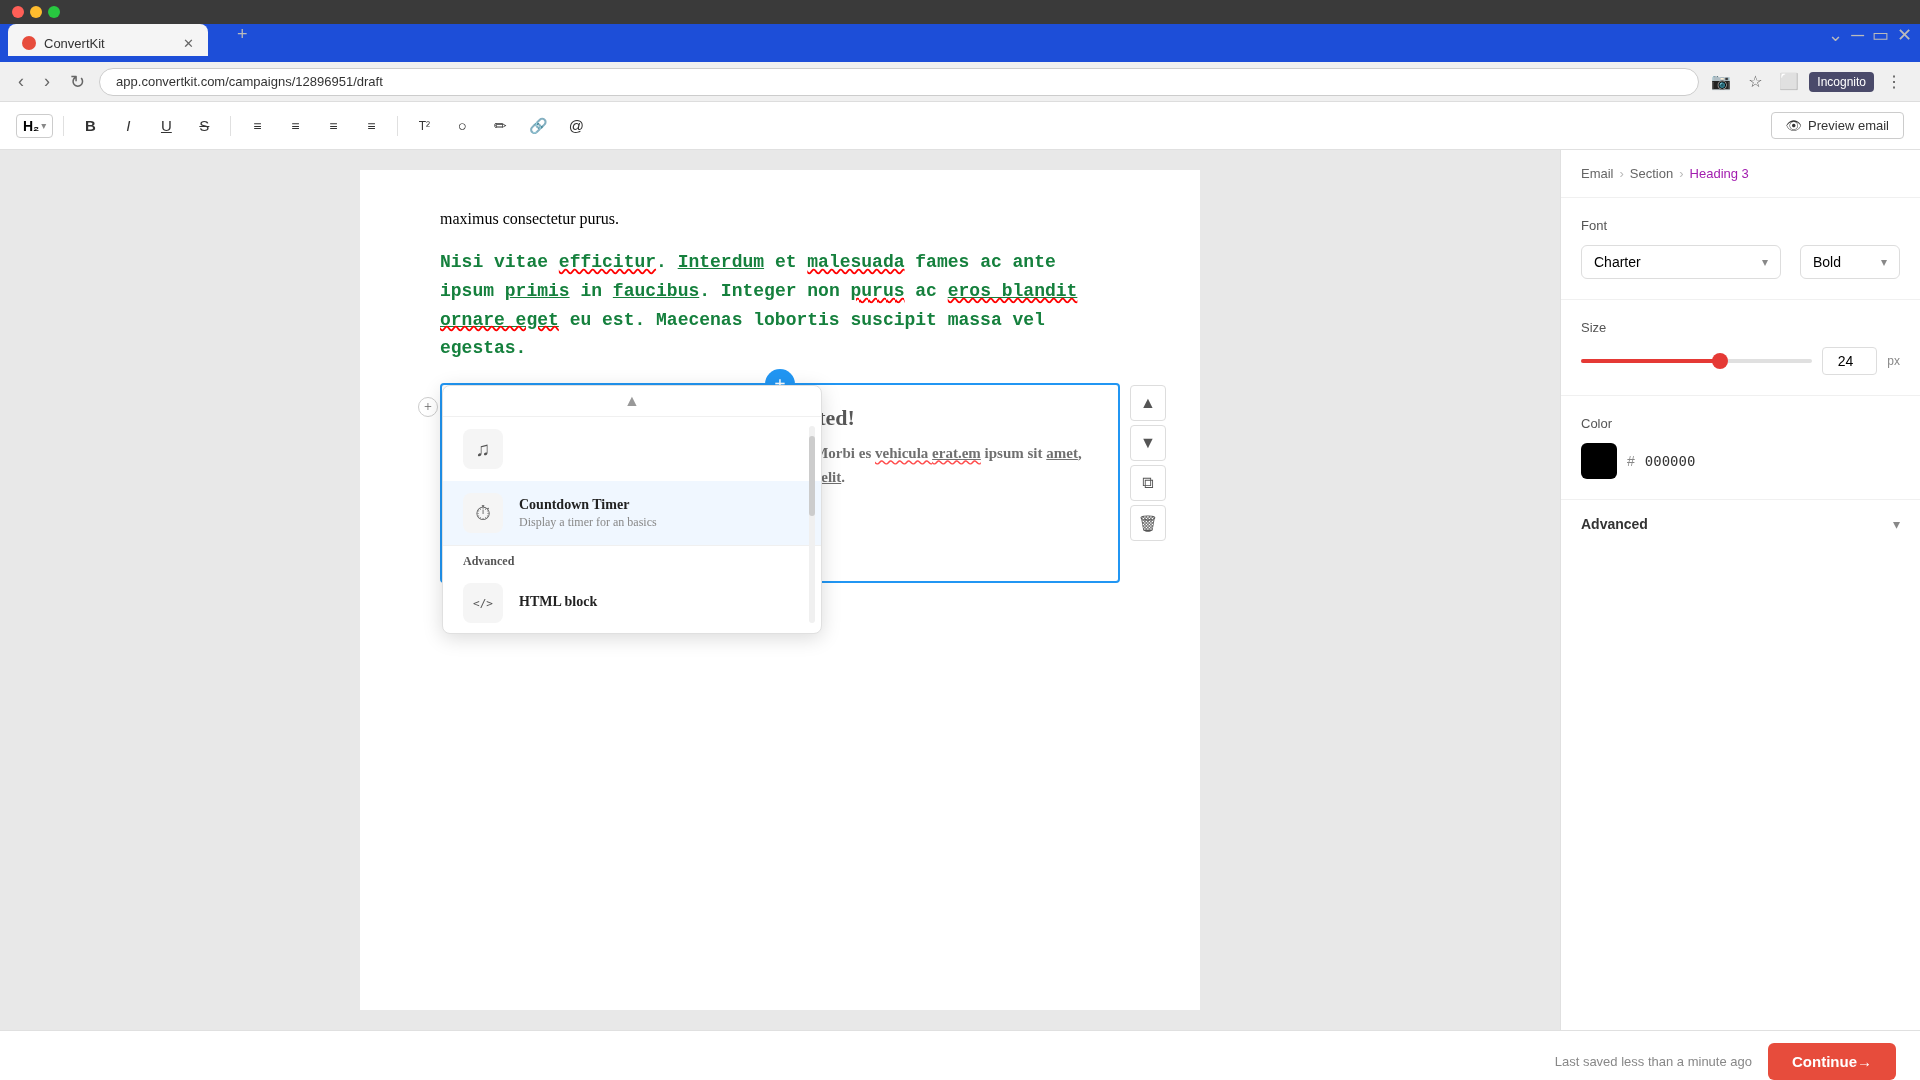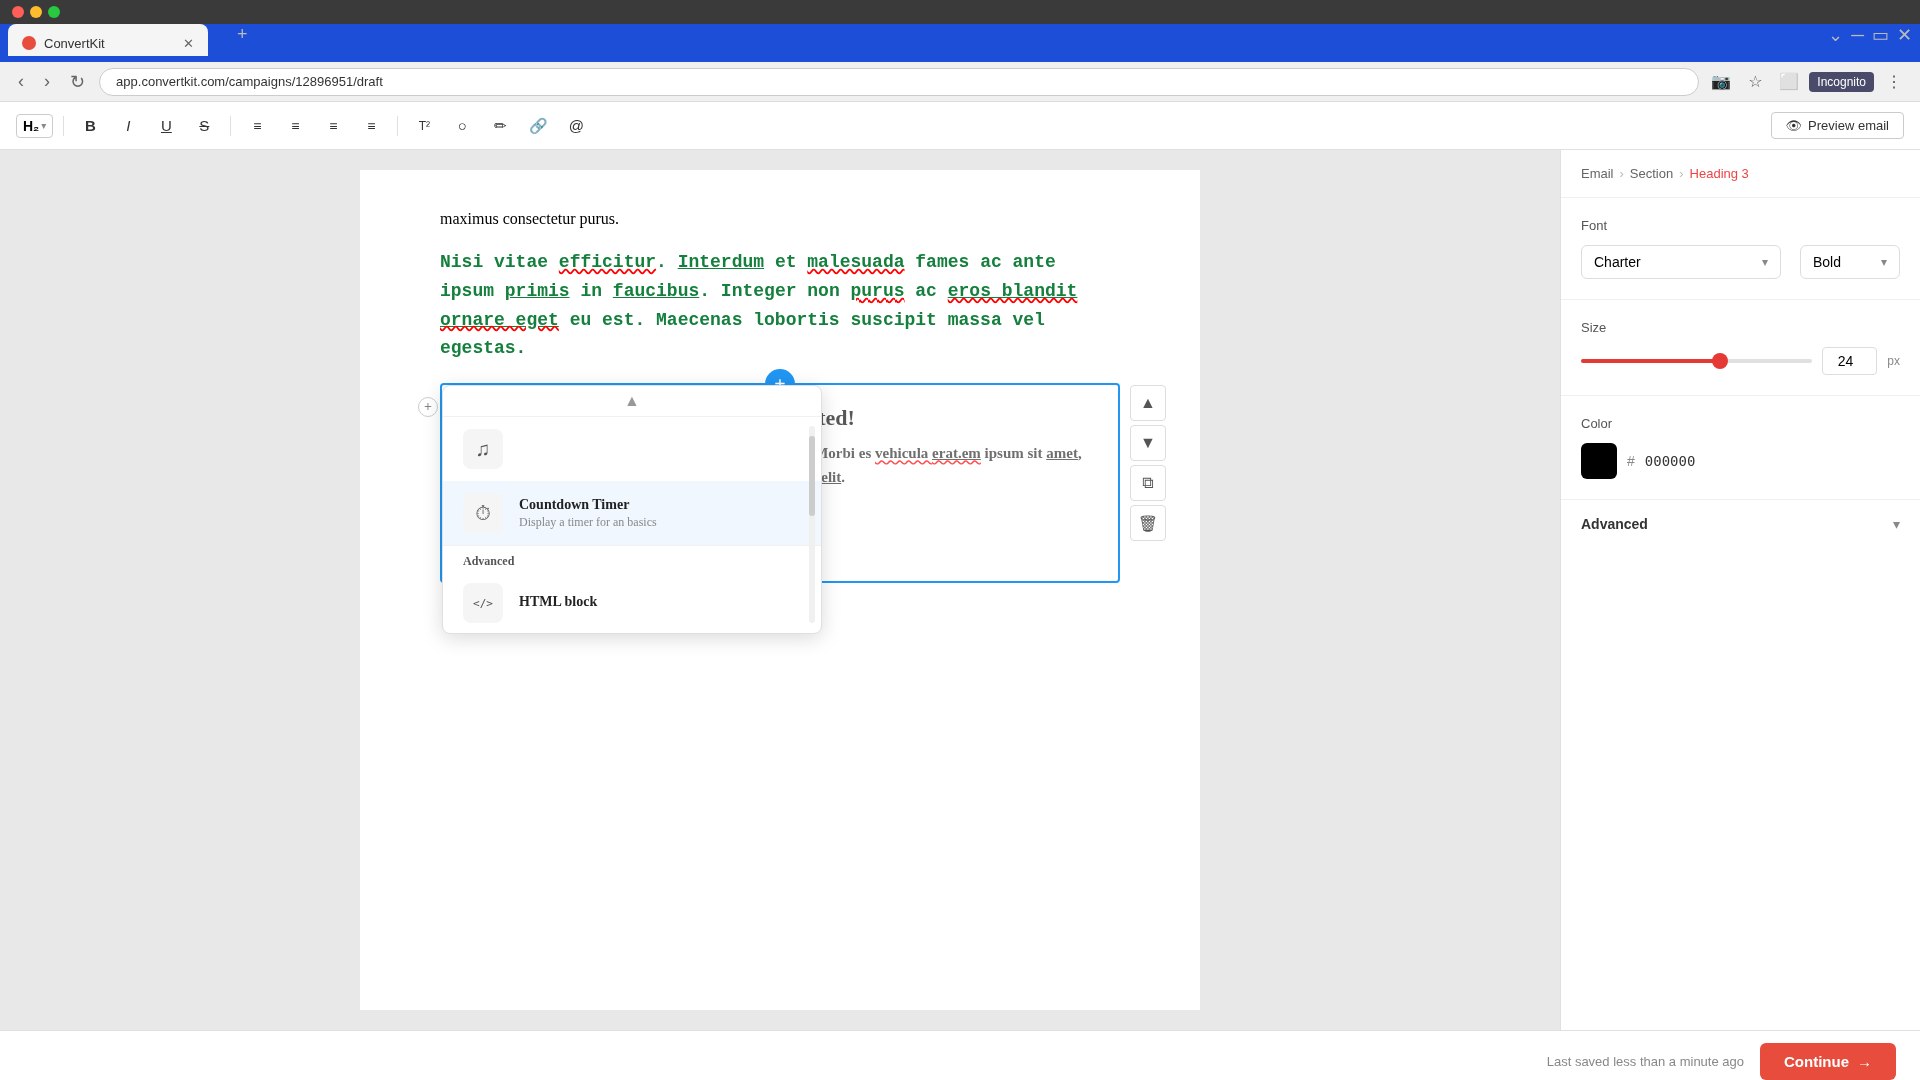--- a/index.html
+++ b/index.html
@@ -51,21 +51,21 @@
     
     .block-inner-content { padding: 20px; }
     .block-inner-heading { font-size: 24px; font-weight: 900; color: #111; font-family: serif; margin-bottom: 10px; }
     .block-inner-text { font-size: 16px; font-weight: 600; color: #333; font-family: serif; line-height: 1.6; }
 
     
     .right-panel { width: 360px; background: white; border-left: 1px solid #e0e0e0; display: flex; flex-direction: column; }
     .breadcrumb { display: flex; align-items: center; gap: 6px; padding: 16px 20px; border-bottom: 1px solid #f0f0f0; font-size: 13px; color: #888; }
     .breadcrumb-link { color: #666; cursor: pointer; }
     .breadcrumb-sep { color: #bbb; }
-    .breadcrumb-current { color: #ef4444; font-weight: 500; }
+    .breadcrumb-current { color: #a21caf; font-weight: 500; }
     .panel-section { padding: 20px; border-bottom: 1px solid #f0f0f0; }
     .panel-label { font-size: 13px; color: #555; margin-bottom: 12px; font-weight: 500; }
     .font-row { display: flex; gap: 19px; }
     .font-select { flex: 1; border: 1px solid #ddd; border-radius: 6px; padding: 8px 12px; font-size: 14px; display: flex; align-items: center; justify-content: space-between; cursor: pointer; background: white; }
     .font-weight { width: 100px; border: 1px solid #ddd; border-radius: 6px; padding: 8px 12px; font-size: 14px; display: flex; align-items: center; justify-content: space-between; cursor: pointer; background: white; }
     .size-row { display: flex; align-items: center; gap: 10px; }
     .slider-container { flex: 1; position: relative; height: 20px; display: flex; align-items: center; }
     .slider-track { width: 100%; height: 4px; background: #e0e0e0; border-radius: 2px; position: relative; }
     .slider-fill { height: 4px; background: #e53935; border-radius: 2px 0 0 2px; width: 60%; }
     .slider-thumb { width: 16px; height: 16px; background: #e53935; border-radius: 50%; position: absolute; left: calc(60% - 8px); top: -6px; cursor: pointer; }
@@ -79,21 +79,21 @@
     .advanced-label { font-size: 14px; font-weight: 600; color: #333; }
     .chevron-icon { color: #888; font-size: 14px; }
 
     
     .side-actions { position: absolute; right: -48px; top: 0; display: flex; flex-direction: column; gap: 4px; }
     .side-action-btn { width: 36px; height: 36px; background: white; border: 1px solid #ddd; border-radius: 4px; display: flex; align-items: center; justify-content: center; cursor: pointer; font-size: 16px; color: #555; }
 
     
     .footer { display: flex; align-items: center; justify-content: flex-end; padding: 12px 24px; border-top: 1px solid #e0e0e0; background: white; gap: 16px; }
     .saved-text { font-size: 13px; color: #888; }
-    .continue-btn { background: #e74c3c; color: white; border: none; border-radius: 6px; padding: 10px 24px; font-size: 15px; font-weight: 600; cursor: pointer; display: flex; align-items: center; gap: 8px; }
+    .continue-btn { background: #e74c3c; color: white; border: none; border-radius: 6px; padding: 10px 24px; font-size: 15px; font-weight: 600; cursor: pointer; display: flex; align-items: center; }
 
     .chrome-top { background: #3a3a3a; }
     .chrome-tabs { background: #1d4ed8; display: flex; align-items: flex-start; height: 38px; padding: 0 8px; gap: 21px; }
     .active-tab { background: #f5f5f5; border-radius: 8px 8px 0 0; display: flex; align-items: center; gap: 8px; padding: 6px 14px 0 14px; height: 32px; font-size: 13px; color: #333; min-width: 200px; }
     .new-tab-btn { color: #bbb; font-size: 18px; cursor: pointer; padding: 0 8px; display: flex; align-items: center; }
     .win-btn { width: 12px; height: 12px; border-radius: 50%; cursor: pointer; }
     .win-close { background: #ff5f57; }
     .win-min { background: #febc2e; }
     .win-max { background: #28c840; }
   </style>

